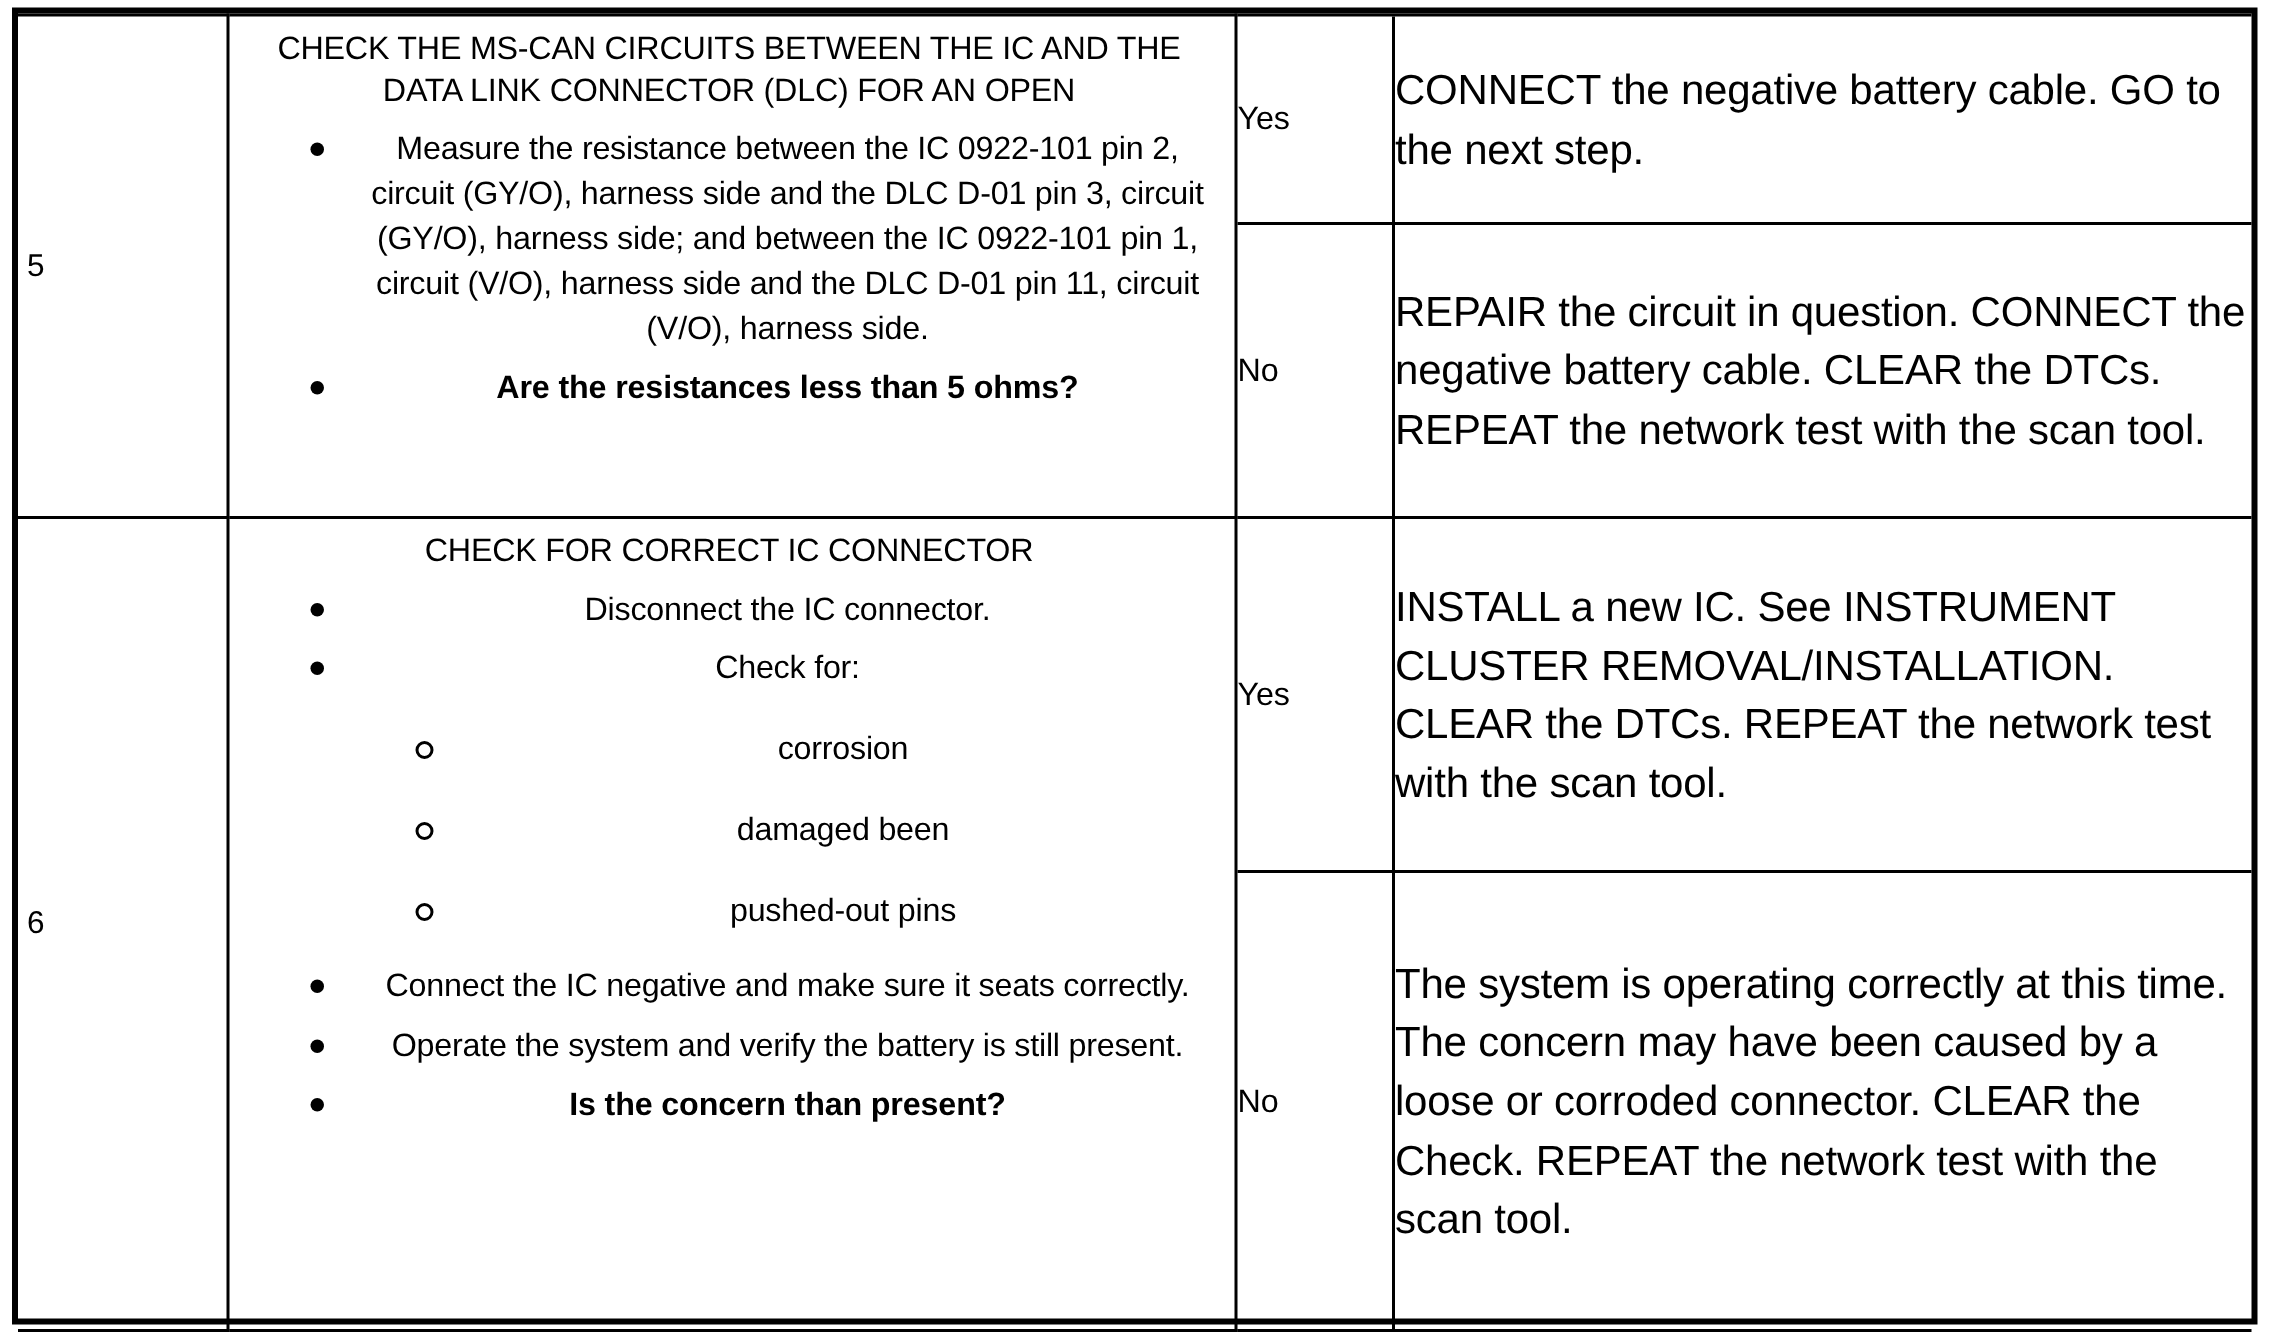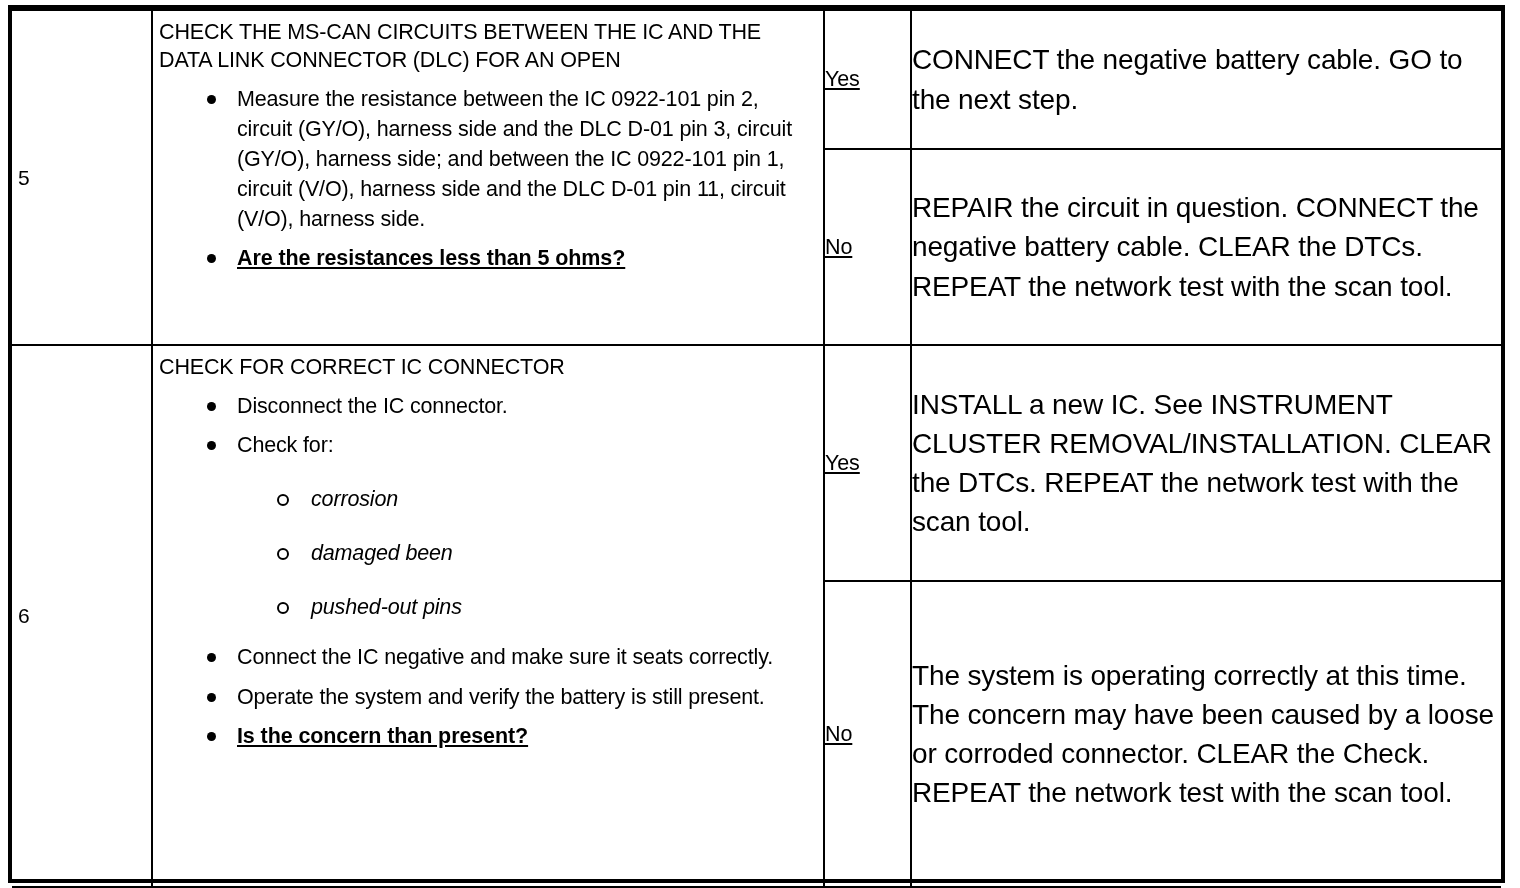--- a/index.html
+++ b/index.html
@@ -51,20 +51,21 @@
     vertical-align: middle;
     text-align: left;
     padding-left: 6px;
     font-size: 21px;
     line-height: 1.1;
   }
 
   
   .action-cell {
     padding: 8px 10px 6px 6px;
+    text-align: center;
   }
   .action-heading {
     font-size: 21.5px;
     line-height: 1.30;
     letter-spacing: -0.15px;
     margin: 0 0 2px 0;
     white-space: pre-line;
   }
   .bullets {
     list-style: none;
@@ -75,26 +76,24 @@
     position: relative;
     padding-left: 78px;
     margin-top: 9px;
     font-size: 21.5px;
     line-height: 1.40;
     letter-spacing: -0.15px;
   }
   .bullets li.sub {
     padding-left: 152px;
     margin-top: 24px;
-    font-style: italic;
   }
   .bullets li.bold {
     font-weight: bold;
     letter-spacing: -0.1px;
-    text-decoration: underline;
   }
   .bullets li::before {
     content: "";
     position: absolute;
     left: 48px;
     top: 11px;
     width: 9px;
     height: 9px;
     border-radius: 50%;
     background: #000;
@@ -120,27 +119,26 @@
   .yn-wrap td {
     border: none;
     vertical-align: middle;
     padding: 0;
   }
   .yn-wrap tr.sep > td {
     border-top: 2px solid #000;
     border-radius: 31px;
   }
   .yn-label {
-    width: 86px;
+    width: 104px;
     box-sizing: border-box;
     border-right: 2px solid #000 !important;
     padding-left: 8px;
     font-size: 21.5px;
     letter-spacing: -0.1px;
-    text-decoration: underline;
   }
   .yn-result {
     padding: 0 14px 0 10px;
     font-size: 28px;
     line-height: 1.40;
     letter-spacing: -0.15px;
     margin-top: 33px;
   }
 
   .outer-cell {

